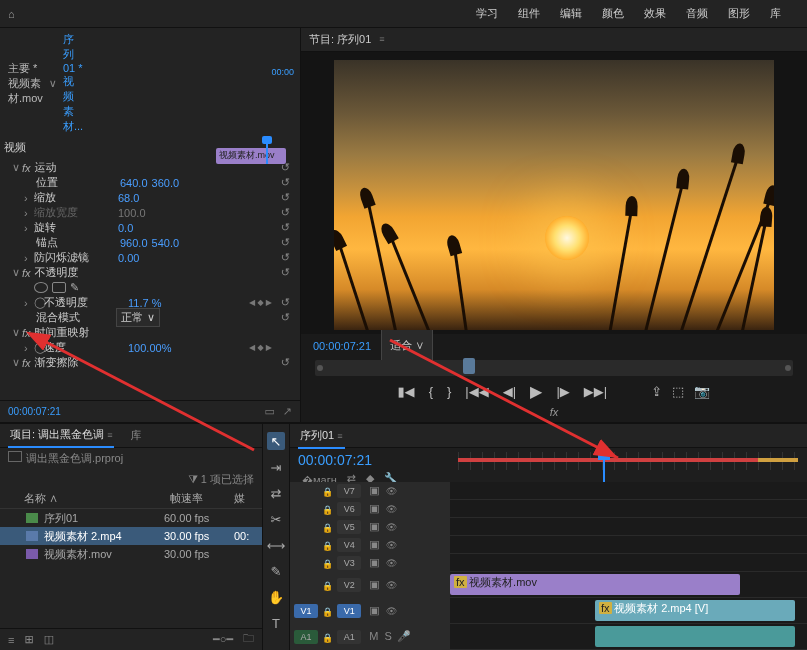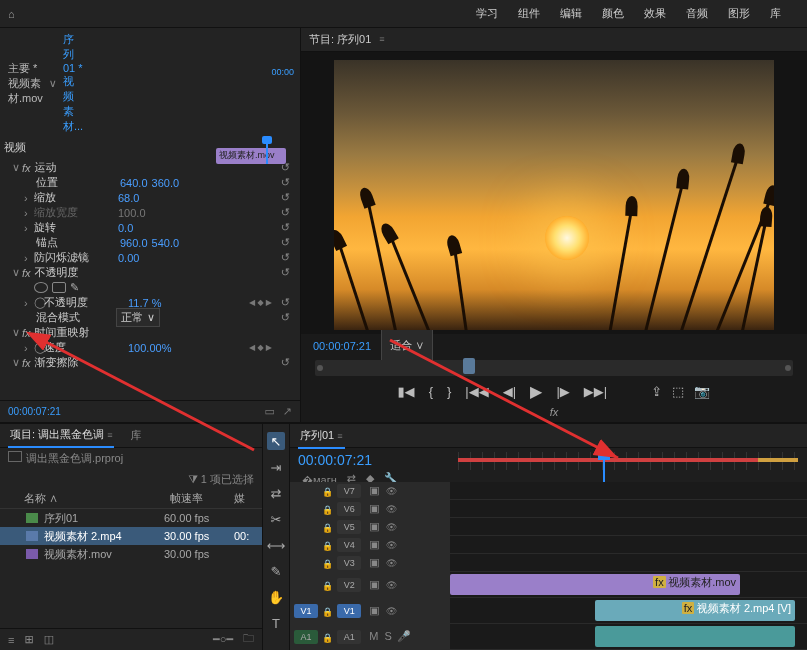--- a/index.html
+++ b/index.html
@@ -79,21 +79,21 @@
 .tl-col { flex:1; background:#1e1e1e; display:flex; flex-direction:column;}
 .tl-header { height:24px; display:flex; align-items:flex-start; padding:0 8px; background:#232323; border-bottom:1px solid #111;}
 .tl-tc-row { height:34px; display:flex; align-items:flex-start; padding:4px 8px;}
 .tl-tc { color:#3a9eff; font-size:14px;}
 .tl-icons { display:flex; gap:10px; margin-top:4px; margin-left:4px; color:#888;}
 .tl-ruler { height:18px; position:relative; margin-left:160px; background:repeating-linear-gradient(90deg, #333 0, #333 1px, transparent 1px, transparent 12px);}
 .tl-ruler .redseg { position:absolute; top:6px; height:4px; background:#d04040;}
 .tl-ruler .yellowseg { position:absolute; top:6px; height:4px; background:#d0a040;}
 .playhead-tl { position:absolute; top:-2px; width:2px; height:180px; background:#2a8cff;}
 .playhead-tl::before { content:''; position:absolute; top:0; left:-5px; width:12px; height:10px; background:#2a8cff; border-radius:2px 2px 0 0;}
-.tracks { position:relative;text-align:right;}
+.tracks { position:relative;}
 .track { height:18px; display:flex; align-items:center; border-bottom:1px solid #2a2a2a;}
 .track.tall { height:26px;}
 .track-head { width:160px; display:flex; align-items:center; gap:4px; padding:0 4px; background:#2a2a2a; height:100%;}
 .track-lbl { width:24px; height:14px; background:#333; color:#aaa; font-size:9px; display:flex; align-items:center; justify-content:center; border-radius:2px;}
 .track-lbl.active { background:#3a6aaa; color:#fff;}
 .track-lbl.audio { background:#2a5a3a;}
 .track-icons { display:flex; gap:6px; color:#888; font-size:10px; margin-left:4px;}
 .lock-icon::before { content:'🔒'; font-size:9px;}
 .eye-icon::before { content:'👁'; font-size:9px;}
 .track-body { flex:1; position:relative; height:100%; background:#1a1a1a;}

